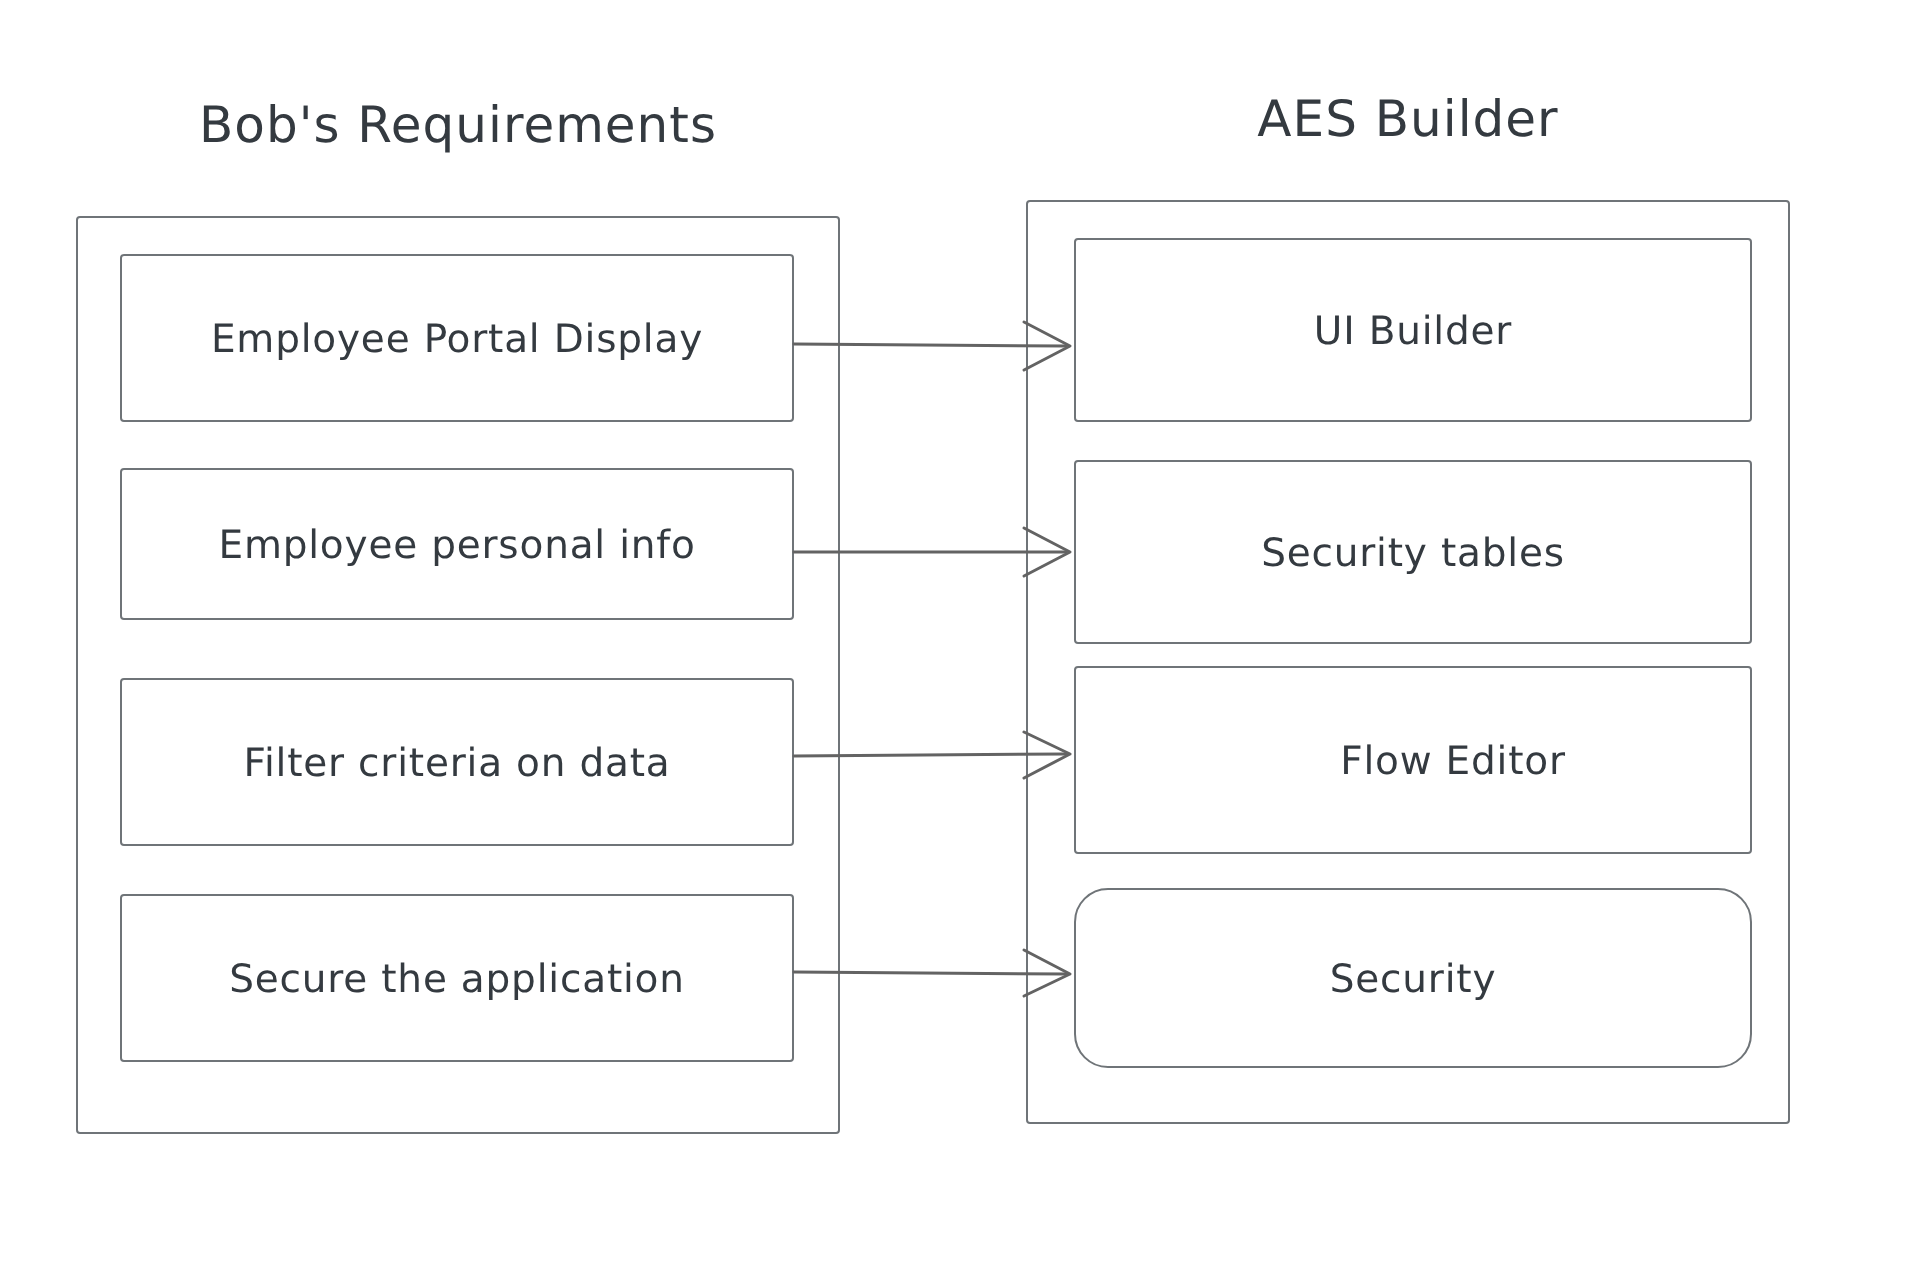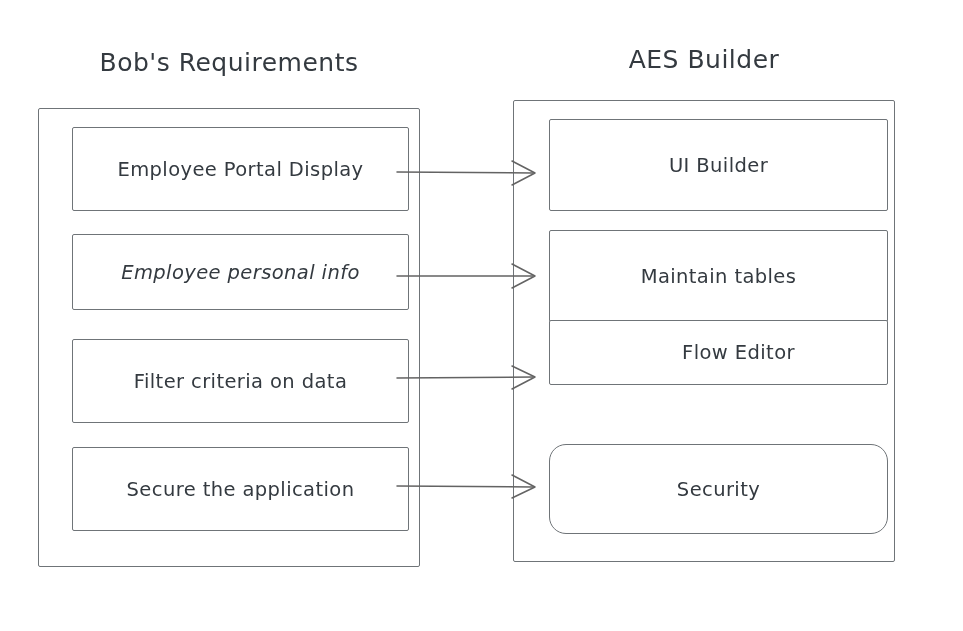--- a/index.html
+++ b/index.html
@@ -49,40 +49,39 @@
 
   .node-box {
     position: absolute;
     box-sizing: border-box;
     border: 1.6px solid #6f7478;
     border-radius: 2px;
     background: #ffffff;
     display: flex;
     align-items: center;
     justify-content: center;
-    margin-left: 12px;
   }
   .node-label {
     font-size: 19.5px;
     color: #343a40;
     letter-spacing: 0.4px;
     white-space: nowrap;
     font-family: "DejaVu Sans", sans-serif;
   }
 
   
   #node-req-0 { left: 60px; top: 127px; width: 337px; height: 84px; }
-  #node-req-1 { left: 60px; top: 234px; width: 337px; height: 76px; font-style: italic; }
+  #node-req-1 { left: 60px; top: 234px; width: 337px; height: 76px; }
   #node-req-2 { left: 60px; top: 339px; width: 337px; height: 84px; }
   #node-req-3 { left: 60px; top: 447px; width: 337px; height: 84px; }
 
   
   #node-feat-0 { left: 537px; top: 119px; width: 339px; height: 92px; }
   #node-feat-1 { left: 537px; top: 230px; width: 339px; height: 92px; }
-  #node-feat-2 { left: 537px; top: 320px; width: 339px; height: 65px; padding-left: 40px; }
+  #node-feat-2 { left: 537px; top: 333px; width: 339px; height: 94px; padding-left: 40px; }
   #node-feat-3 { left: 537px; top: 444px; width: 339px; height: 90px; border-radius: 17px; }
 
   .edge-layer {
     position: absolute;
     inset: 0;
     pointer-events: none;
   }
   .edge-path {
     fill: none;
     stroke: #636363;
@@ -125,21 +124,21 @@
 
   <div class="node-box" id="node-req-3">
     <span class="node-label">Secure the application</span>
   </div>
 
   <div class="node-box" id="node-feat-0">
     <span class="node-label">UI Builder</span>
   </div>
 
   <div class="node-box" id="node-feat-1">
-    <span class="node-label">Maintain tables</span>
+    <span class="node-label">Security tables</span>
   </div>
 
   <div class="node-box" id="node-feat-2">
     <span class="node-label">Flow Editor</span>
   </div>
 
   <div class="node-box" id="node-feat-3">
     <span class="node-label">Security</span>
   </div>
 

